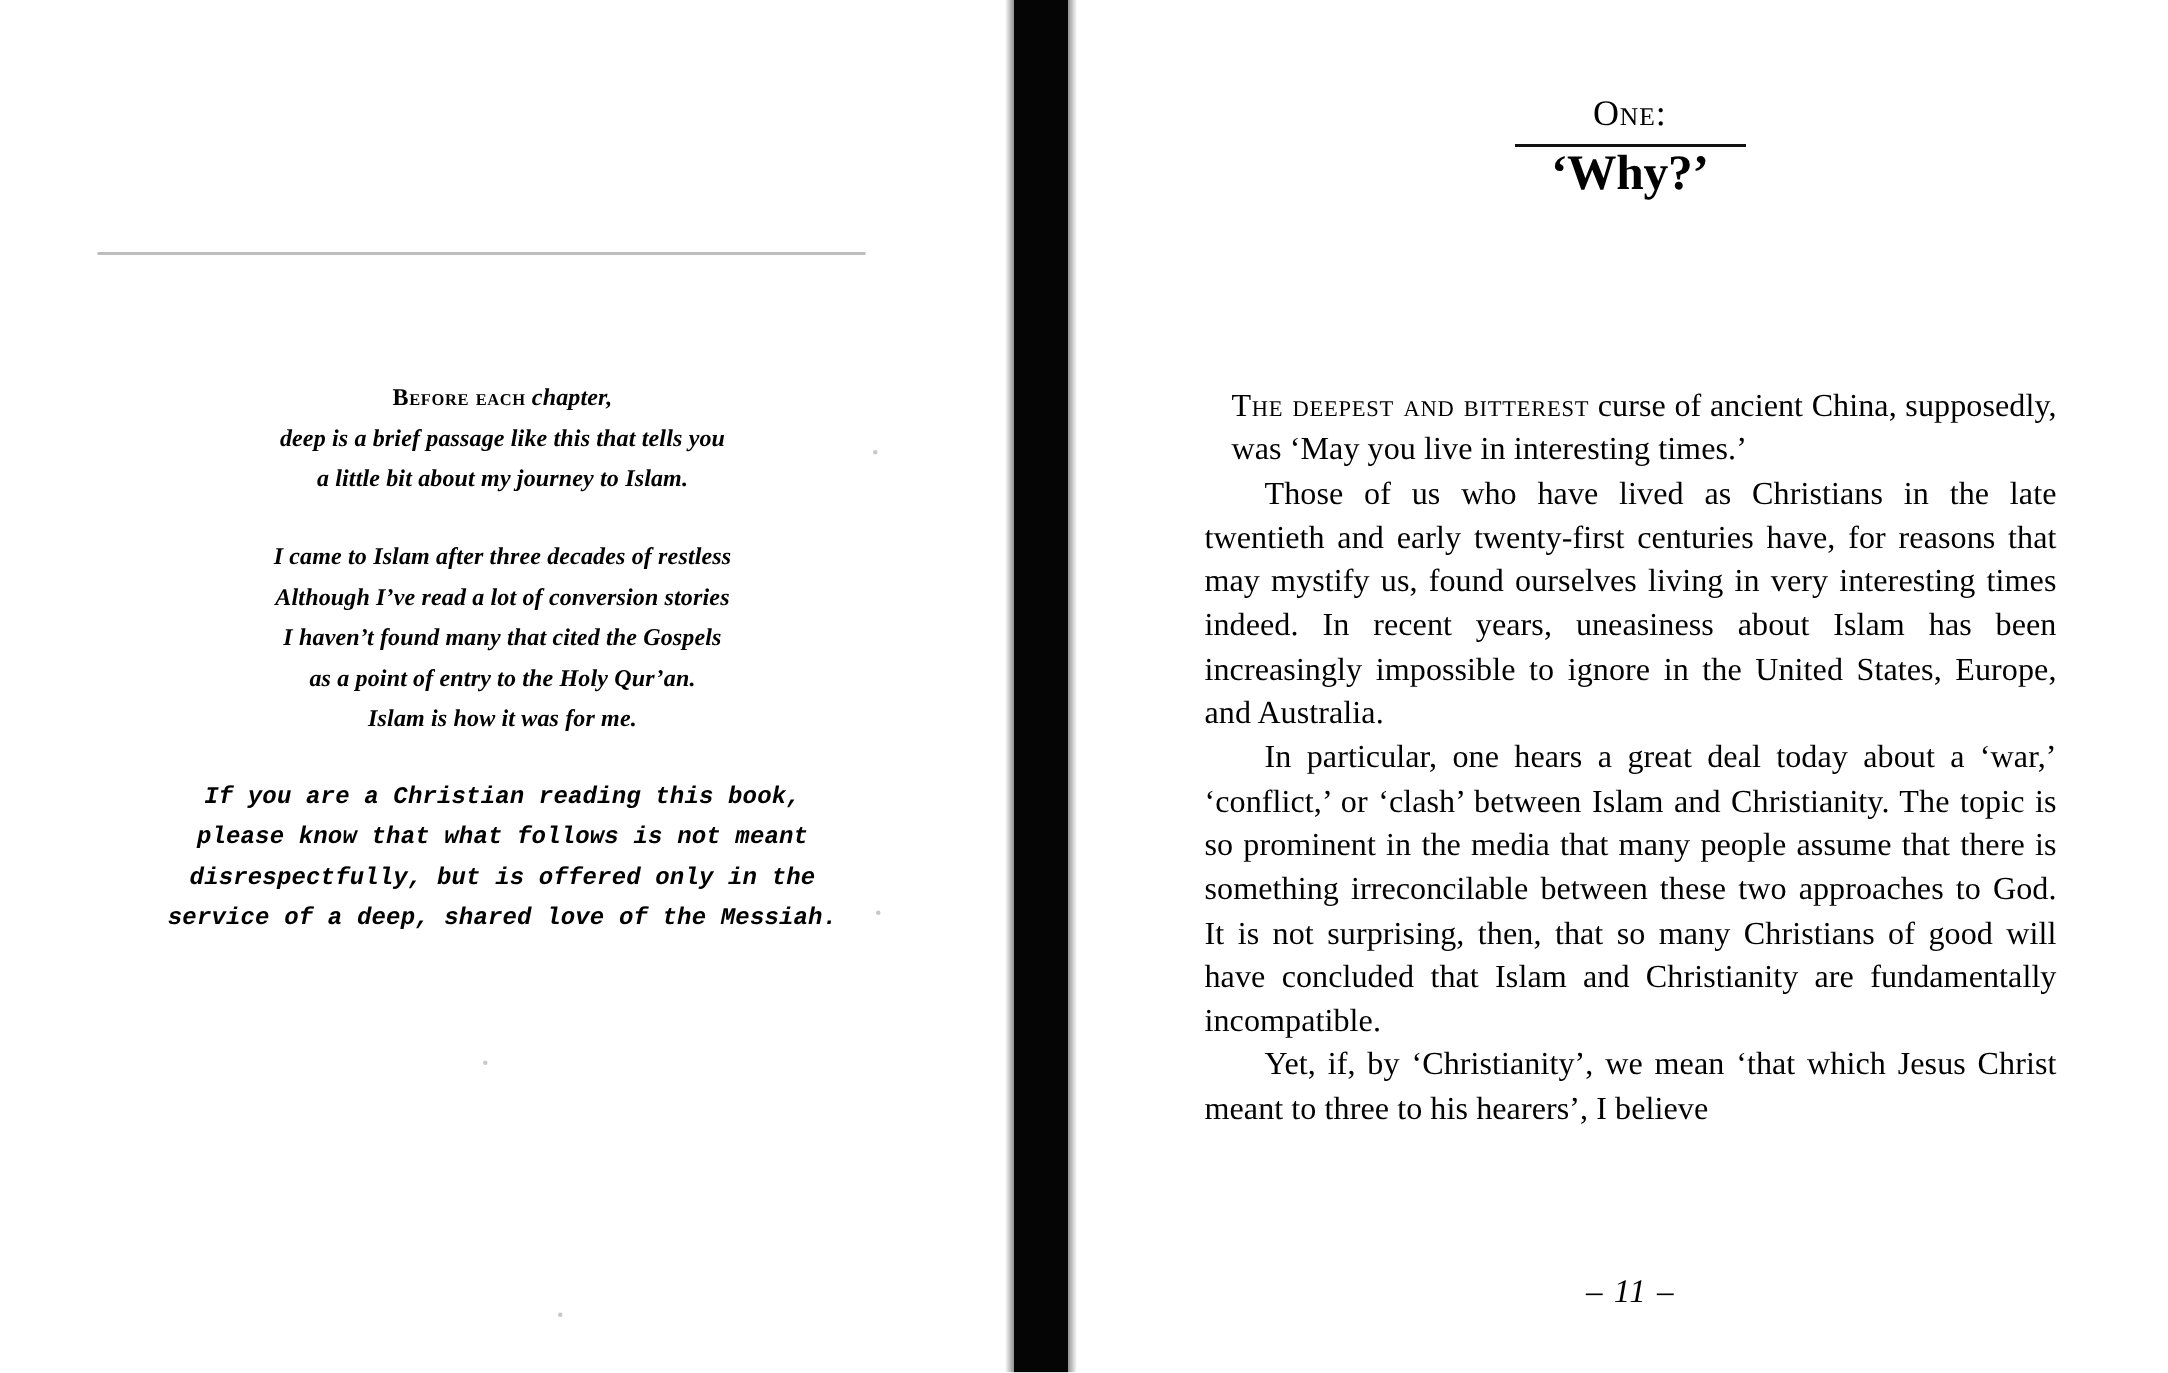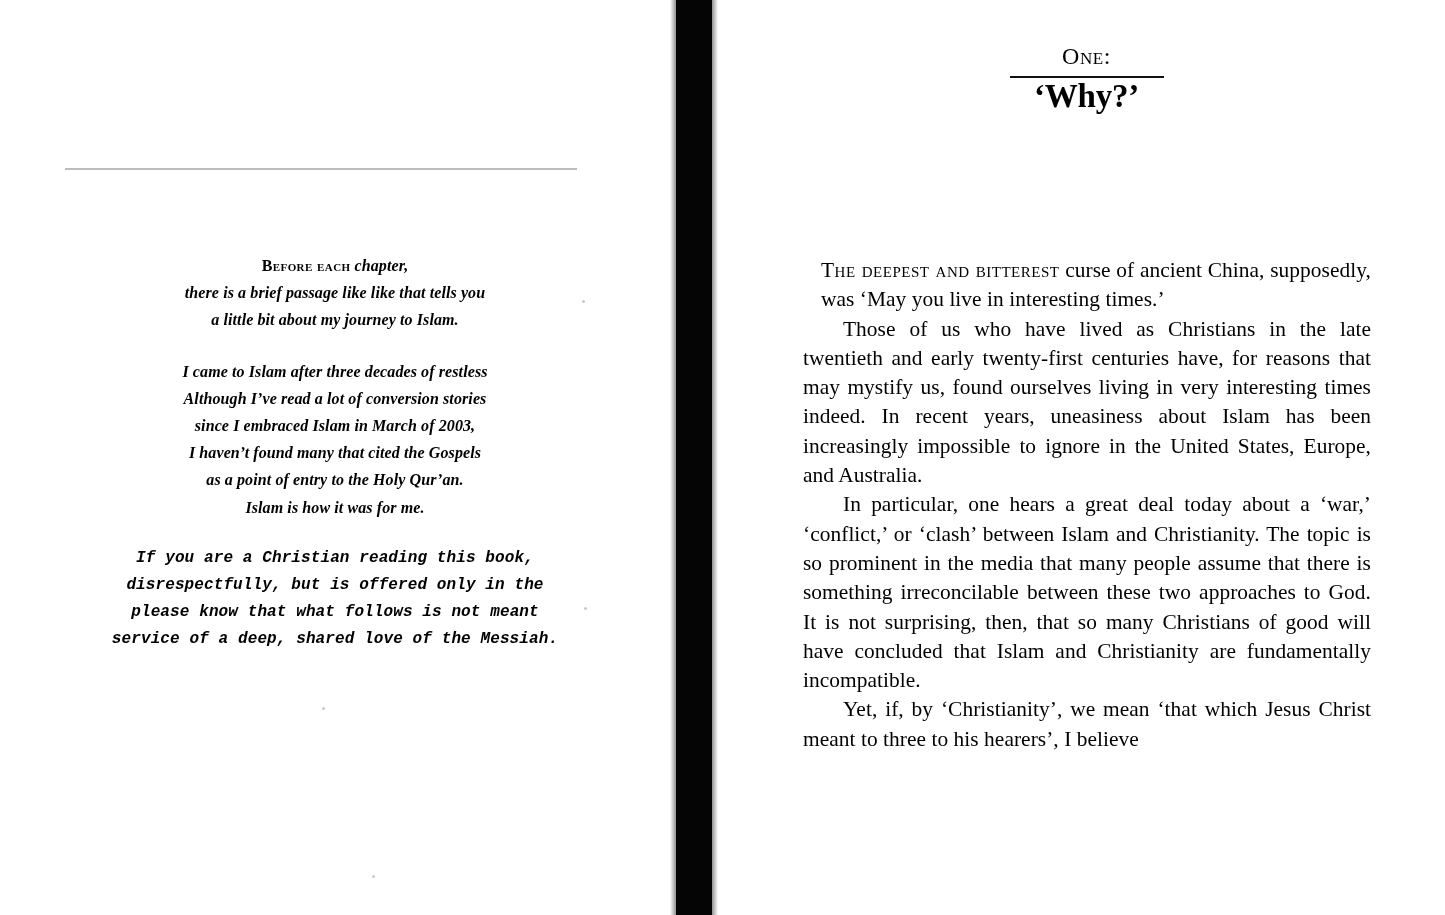--- a/index.html
+++ b/index.html
@@ -118,20 +118,21 @@
     text-align: center;
   }
 
   .chapter-num {
     display: block;
     font-variant: small-caps;
     font-weight: normal;
     font-size: 24px;
     letter-spacing: 0.6px;
     line-height: 1.05;
+    margin-top: 20px;
   }
 
   .chapter-rule {
     display: block;
     width: 154px;
     height: 2px;
     background: #111111;
     margin: 7px auto 0 auto;
   }
 
@@ -197,37 +198,36 @@
 
     <div class="speck" style="left:582px; top:300px; width:3px; height:3px;"></div>
     <div class="speck" style="left:584px; top:607px; width:3px; height:3px;"></div>
     <div class="speck" style="left:322px; top:707px; width:3px; height:3px;"></div>
     <div class="speck" style="left:372px; top:875px; width:3px; height:3px;"></div>
 
     <div class="epigraph">
 
       <div class="stanza">
         <span class="ln"><span class="smallcaps-lead">Before each</span><span> chapter,</span></span>
-        <span class="ln">there is a brief passage like like that tells you</span>
+        <span class="ln">deep is a brief passage like this that tells you</span>
         <span class="ln">a little bit about my journey to Islam.</span>
       </div>
 
       <div class="stanza">
         <span class="ln">I came to Islam after three decades of restless</span>
         <span class="ln">Although I’ve read a lot of conversion stories</span>
-        <span class="ln">since I embraced Islam in March of 2003,</span>
         <span class="ln">I haven’t found many that cited the Gospels</span>
         <span class="ln">as a point of entry to the Holy Qur’an.</span>
         <span class="ln">Islam is how it was for me.</span>
       </div>
 
       <div class="stanza">
         <span class="ln">If you are a Christian reading this book,</span>
+        <span class="ln">please know that what follows is not meant</span>
         <span class="ln">disrespectfully, but is offered only in the</span>
-        <span class="ln">please know that what follows is not meant</span>
         <span class="ln">service of a deep, shared love of the Messiah.</span>
       </div>
 
     </div>
   </div>
 
   <div class="gutter-soft-left"></div>
   <div class="gutter"></div>
   <div class="gutter-soft-right"></div>
 
@@ -239,16 +239,17 @@
       <span class="chapter-title">‘Why?’</span>
     </div>
 
     <div class="body-copy">
       <p class="first"><span class="bodysc">The deepest and bitterest</span><span> curse of ancient China, supposedly, was ‘May you live in interesting times.’</span></p>
       <p>Those of us who have lived as Christians in the late twentieth and early twenty-first centuries have, for reasons that may mystify us, found ourselves living in very interesting times indeed. In recent years, uneasiness about Islam has been increasingly impossible to ignore in the United States, Europe, and Australia.</p>
       <p>In particular, one hears a great deal today about a ‘war,’ ‘conflict,’ or ‘clash’ between Islam and Christianity. The topic is so prominent in the media that many people assume that there is something irreconcilable between these two approaches to God. It is not surprising, then, that so many Christians of good will have concluded that Islam and Christianity are fundamentally incompatible.</p>
       <p>Yet, if, by ‘Christianity’, we mean ‘that which Jesus Christ meant to three to his hearers’, I believe</p>
     </div>
 
+    <div class="folio">– 11 –</div>
 
   </div>
 
 </div>
 
 </body></html>

